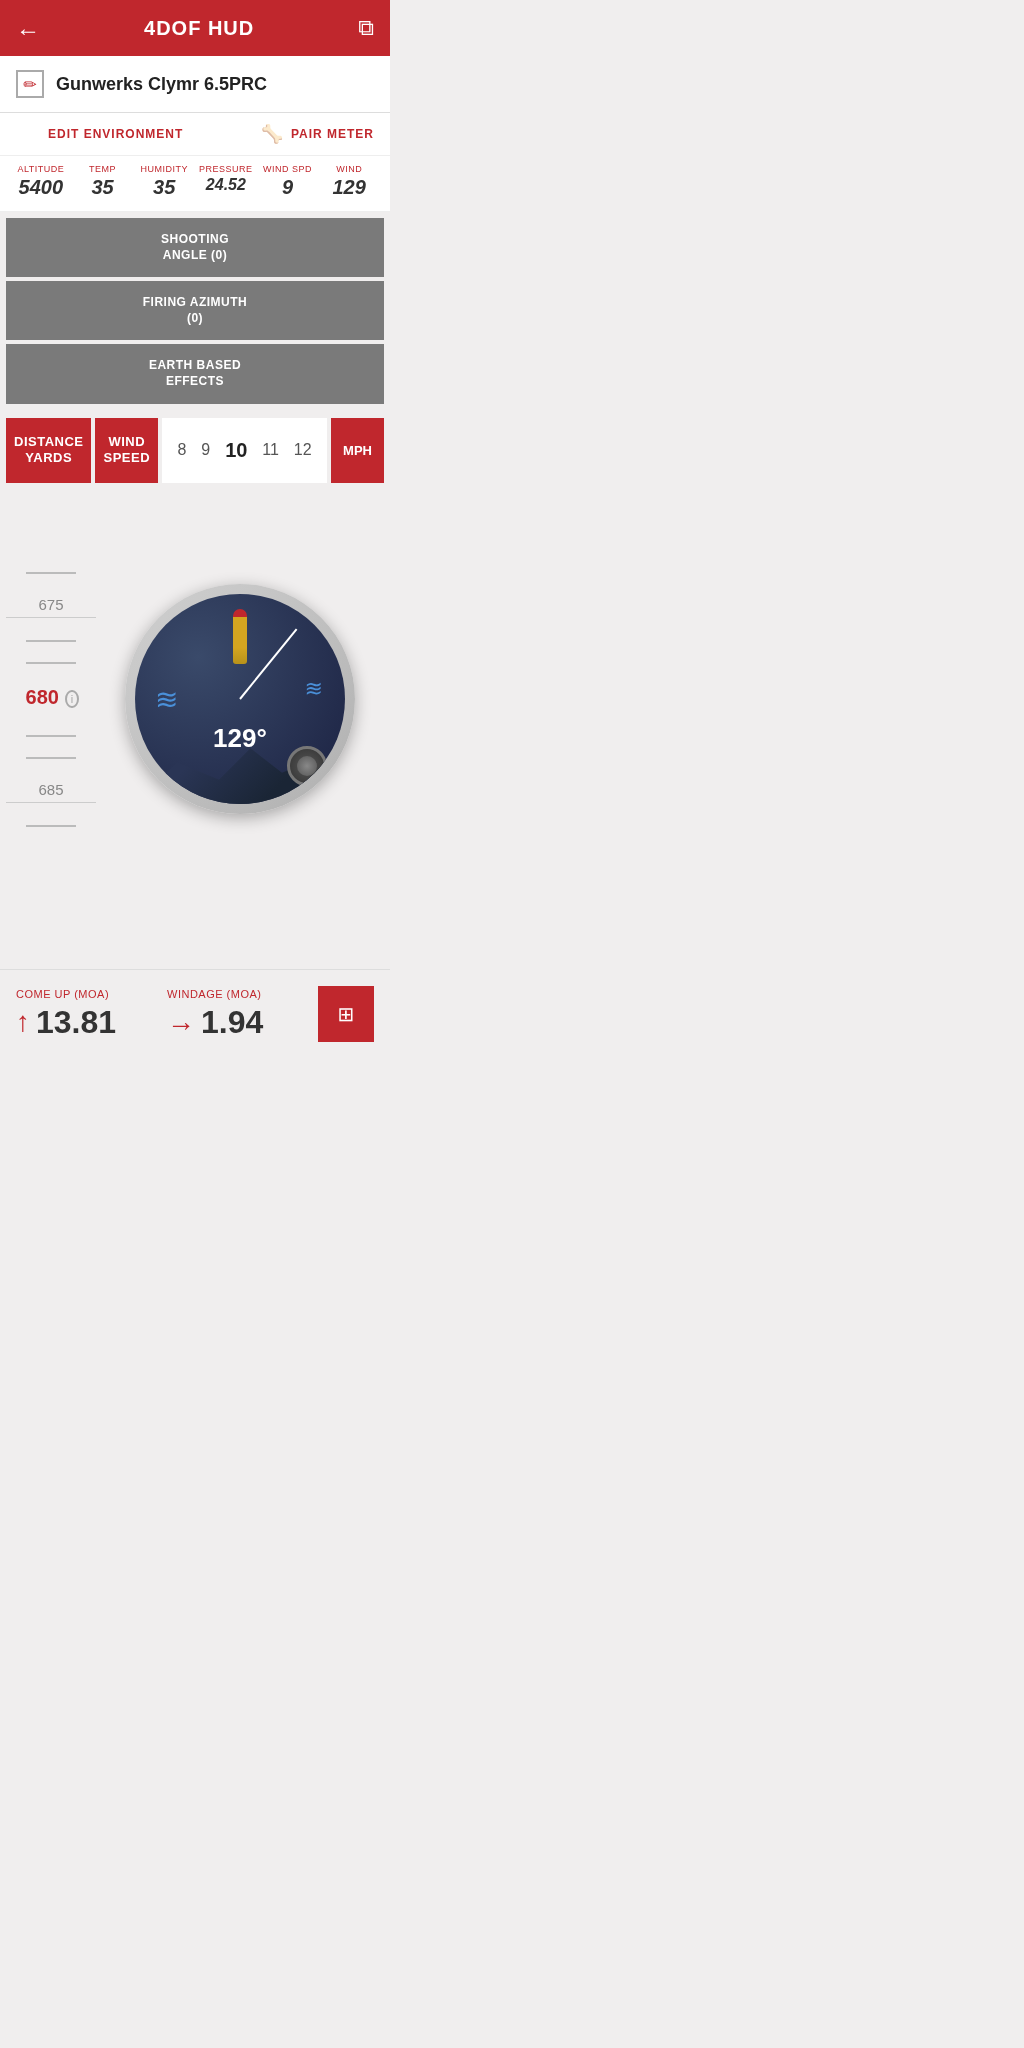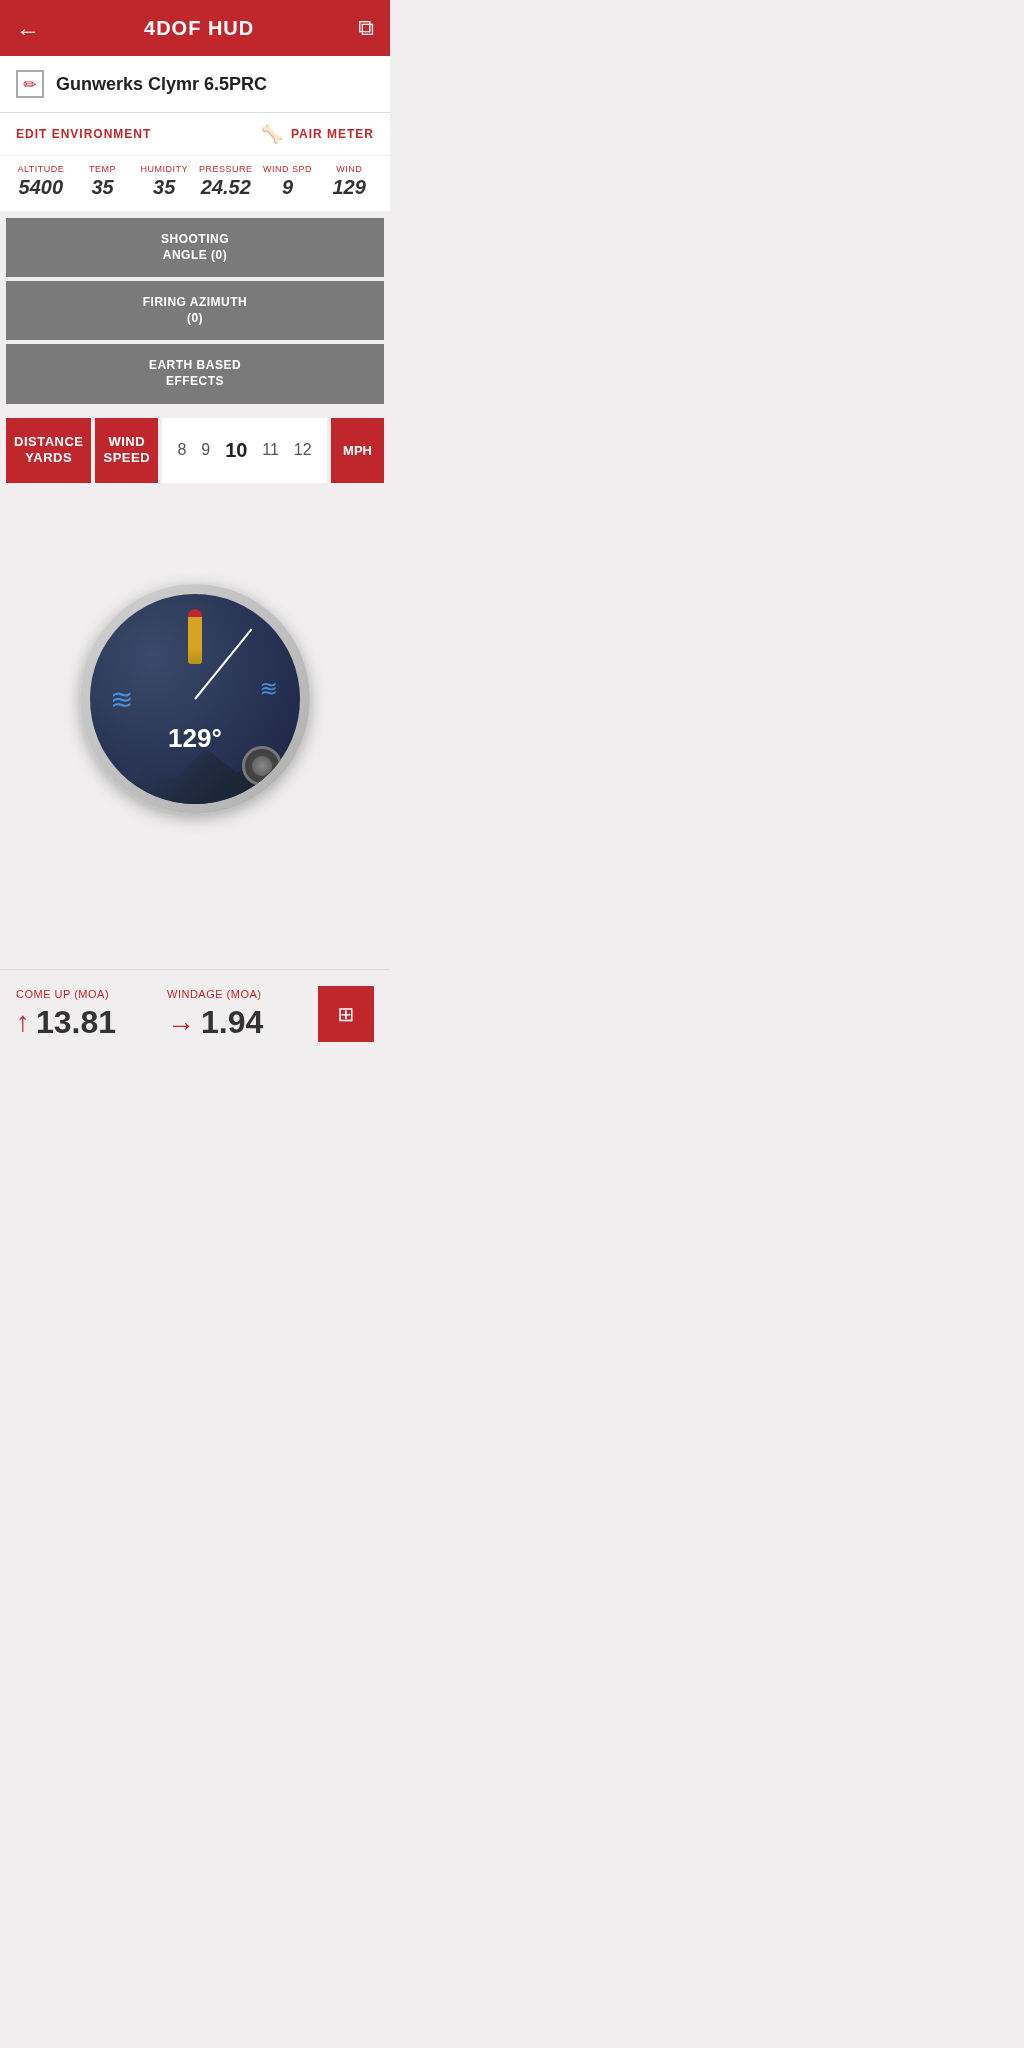--- a/index.html
+++ b/index.html
@@ -70,20 +70,21 @@
       justify-content: space-between;
       padding: 10px 16px;
       border-bottom: 1px solid #eee;
     }
     .edit-env-label {
       color: #c0272d;
       font-size: 12px;
       font-weight: bold;
       letter-spacing: 1px;
       cursor: pointer;
+      margin-left: 32px;
     }
     .pair-meter {
       display: flex;
       align-items: center;
       color: #c0272d;
       font-size: 12px;
       font-weight: bold;
       letter-spacing: 1px;
       cursor: pointer;
     }
@@ -461,21 +462,21 @@
   <div class="stat-item">
     <span class="stat-label">TEMP</span>
     <span class="stat-value">35</span>
   </div>
   <div class="stat-item">
     <span class="stat-label">HUMIDITY</span>
     <span class="stat-value">35</span>
   </div>
   <div class="stat-item">
     <span class="stat-label">PRESSURE</span>
-    <span class="stat-value" style="font-size:20px;">24.52</span>
+    <span class="stat-value" style="font-size:16px;">24.52</span>
   </div>
   <div class="stat-item">
     <span class="stat-label">WIND SPD</span>
     <span class="stat-value">9</span>
   </div>
   <div class="stat-item">
     <span class="stat-label">WIND</span>
     <span class="stat-value">129</span>
   </div>
 </div>
@@ -494,20 +495,34 @@
     <span class="wind-num">9</span>
     <span class="wind-num active">10</span>
     <span class="wind-num">11</span>
     <span class="wind-num">12</span>
   </div>
   <button class="btn-red-small">MPH</button>
 </div>
 
 <div class="main-content">
 
+  <div class="distance-list">
+    <div class="dist-spacer"></div>
+    <div class="dist-item">675</div>
+    <div class="dist-spacer"></div>
+    <div class="dist-spacer"></div>
+    <div class="dist-info">
+      <div class="dist-item active">680</div>
+      <div class="dist-info-icon">i</div>
+    </div>
+    <div class="dist-spacer"></div>
+    <div class="dist-spacer"></div>
+    <div class="dist-item">685</div>
+    <div class="dist-spacer"></div>
+  </div>
 
   <div class="compass-area">
     <div class="compass-outer">
       <div class="compass-inner">
 
         <div class="bullet"></div>
 
         <div class="wind-left">≋</div>
         <div class="wind-right">≋</div>
 

